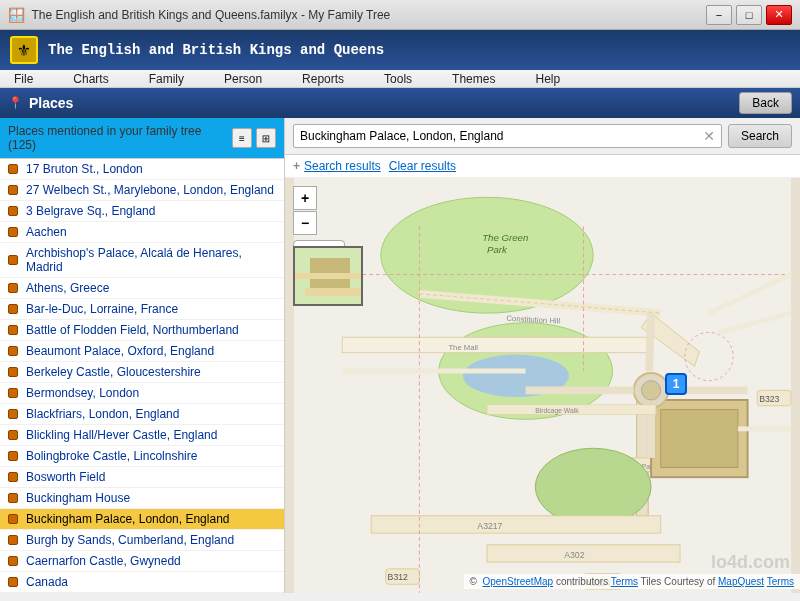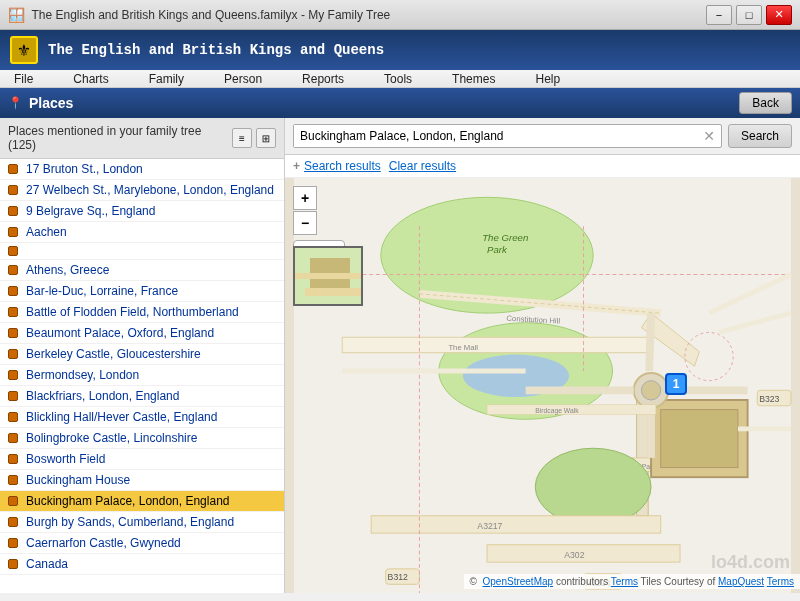--- a/index.html
+++ b/index.html
@@ -80,21 +80,21 @@
       cursor: pointer;
       font-size: 12px;
     }
 
     
     .main-content { display: flex; height: calc(601px - 30px - 40px - 26px - 30px); }
 
     
     .left-panel { width: 285px; background: white; border-right: 1px solid #ccc; display: flex; flex-direction: column; }
     .left-panel-header {
-      background: #e5e5e5;
+      background: #0ea5e9;
       padding: 6px 8px;
       font-size: 12px;
       color: #333;
       border-bottom: 1px solid #ccc;
       display: flex;
       align-items: center;
       justify-content: space-between;
     }
     .left-panel-header-text { font-weight: normal; }
     .left-panel-icons { display: flex; gap: 4px; }
@@ -318,28 +318,29 @@
     <div class="place-item">
           <span class="place-dot"></span>
           <span>17 Bruton St., London</span>
         </div>
         <div class="place-item">
           <span class="place-dot"></span>
           <span>27 Welbech St., Marylebone, London, England</span>
         </div>
         <div class="place-item">
           <span class="place-dot"></span>
-          <span>9 Belgrave Sq., England</span>
+          <span>3 Belgrave Sq., England</span>
         </div>
         <div class="place-item">
           <span class="place-dot"></span>
           <span>Aachen</span>
         </div>
         <div class="place-item">
           <span class="place-dot"></span>
+          <span>Archbishop's Palace, Alcalá de Henares, Madrid</span>
         </div>
         <div class="place-item">
           <span class="place-dot"></span>
           <span>Athens, Greece</span>
         </div>
         <div class="place-item">
           <span class="place-dot"></span>
           <span>Bar-le-Duc, Lorraine, France</span>
         </div>
         <div class="place-item">

